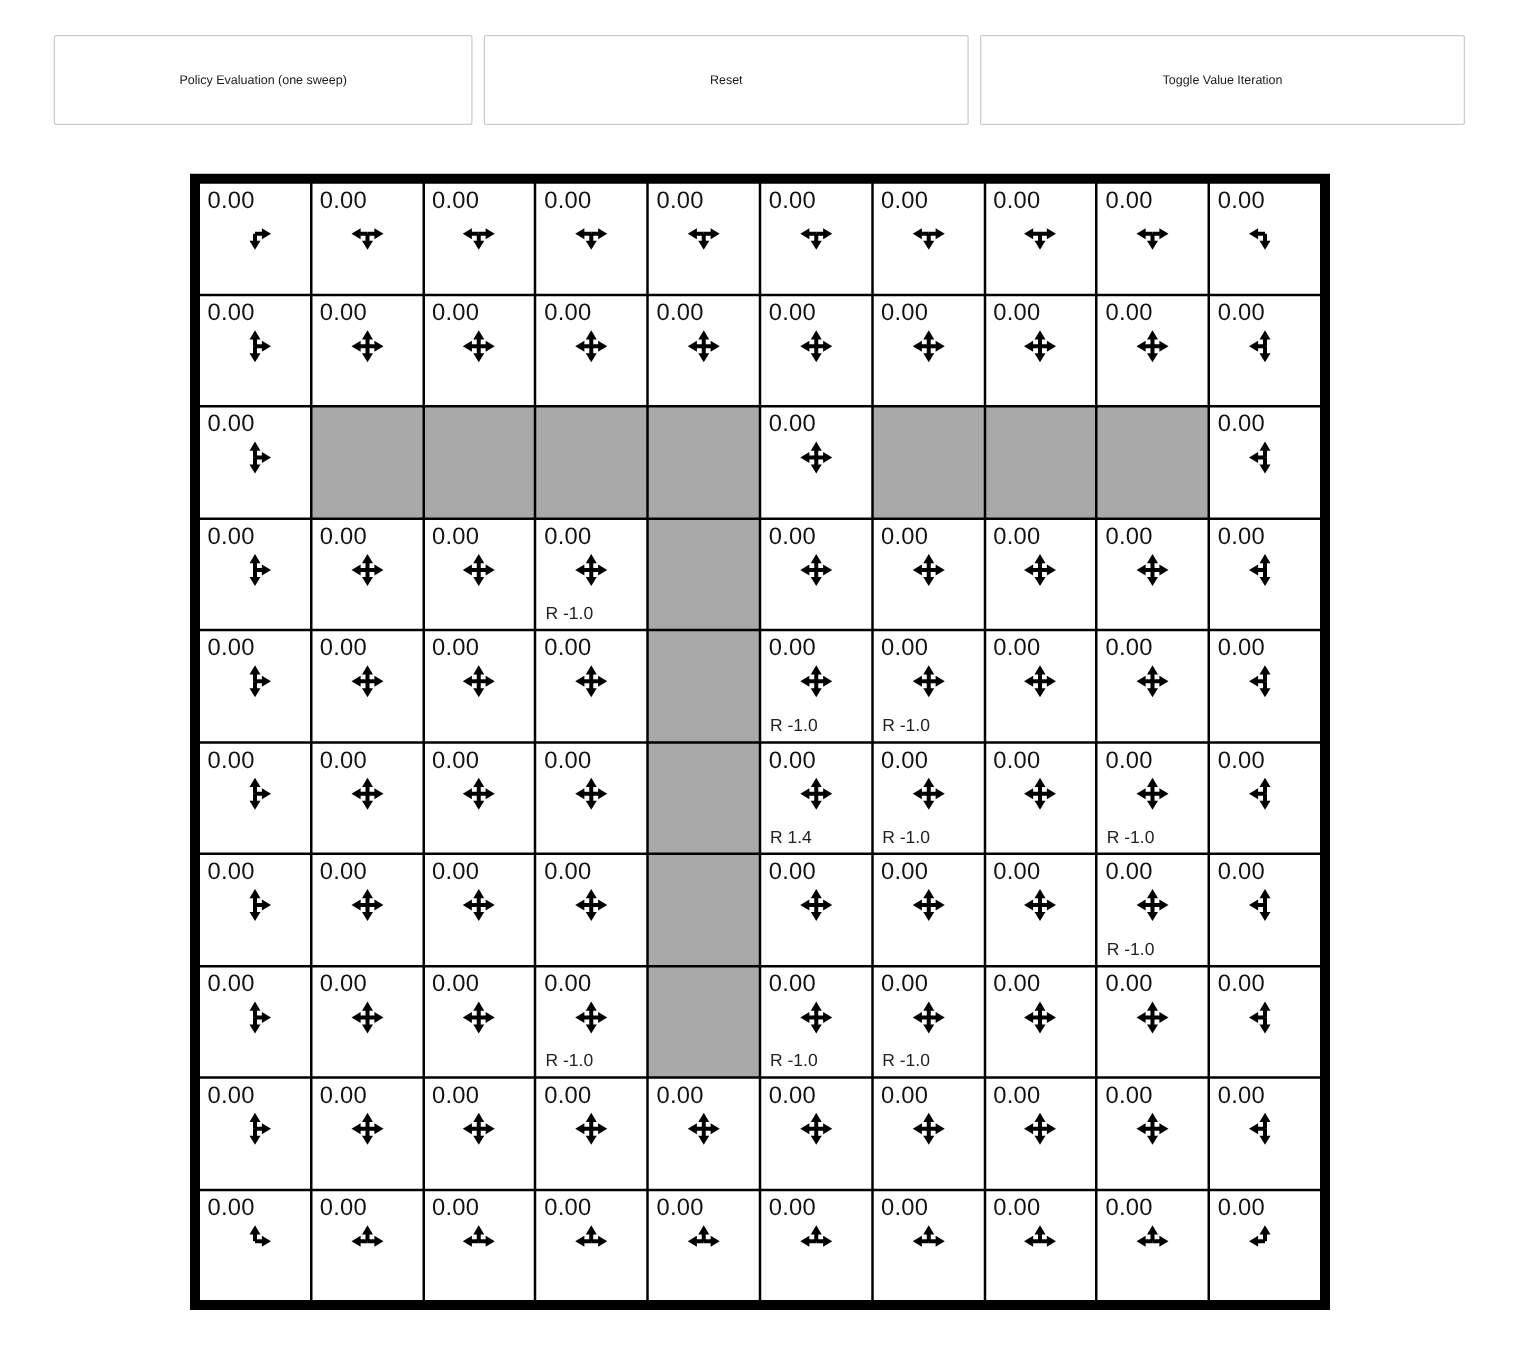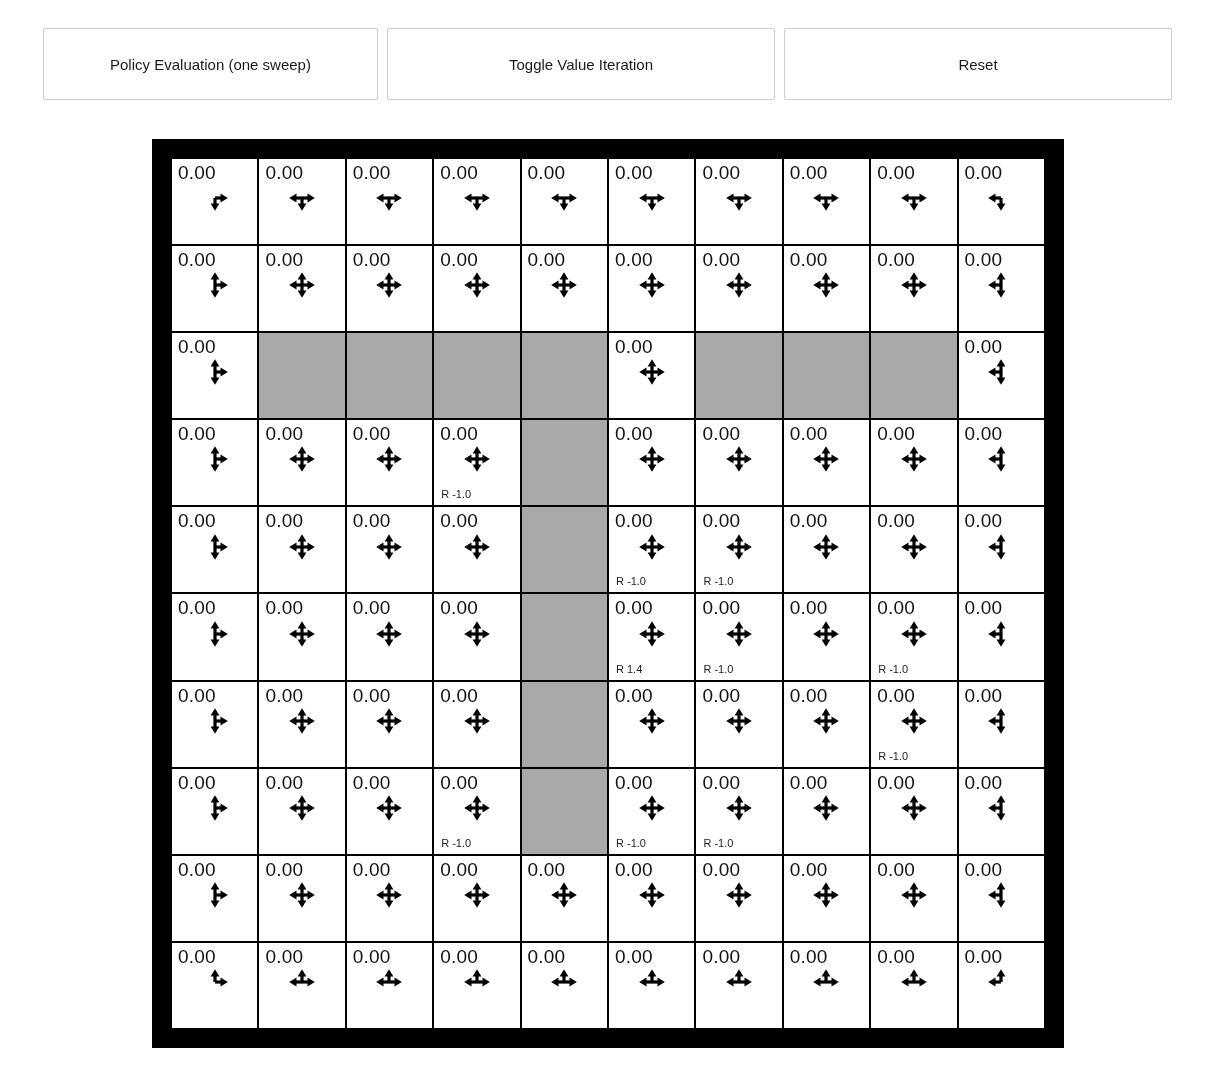--- a/index.html
+++ b/index.html
@@ -13,37 +13,37 @@
     display: flex;
     gap: 9px;
     margin: 28px 52px 0 43px;
   }
   .toolbar button {
     height: 72px;
     background: #ffffff;
     border: 1px solid var(--btn-border, #cccccc);
     border-radius: 2px;
     font-family: "Liberation Sans", "DejaVu Sans", sans-serif;
-    font-size: 15px;
+    font-size: 10px;
     color: #1a1a1a;
     cursor: pointer;
   }
   .toolbar button.wide { flex: 0 0 335px; }
   .toolbar button.norm { flex: 1 1 0; }
   .grid {
     position: relative;
     margin: 39px 0 0 152px;
     width: 912px;
     height: 909px;
     background: var(--grid-line, #000000);
     display: grid;
     grid-template-columns: repeat(10, 1fr);
     grid-template-rows: repeat(10, 1fr);
     gap: 2px;
-    padding: 20px;
+    padding: 8px;
   }
   .cell {
     position: relative;
     background: #ffffff;
     overflow: hidden;
   }
   .cell.wall { background: var(--wall-fill, #a9a9a9); }
   .cell .val {
     position: absolute;
     top: 3px; left: 6px;
@@ -53,31 +53,31 @@
   }
   .cell svg.arrows {
     position: absolute;
     left: 50%; top: 46%;
     width: 40px; height: 40px;
     transform: translate(-50%, -50%);
   }
   .cell .reward {
     position: absolute;
     left: 7px; bottom: 5px;
-    font-size: 11px;
+    font-size: 14px;
     color: var(--reward-color, #222222);
   }
 </style>
 </head>
 <body>
 
 <div class="toolbar">
   <button class="wide">Policy Evaluation (one sweep)</button>
+  <button class="norm">Reset</button>
   <button class="norm">Toggle Value Iteration</button>
-  <button class="norm">Reset</button>
 </div>
 
 <div class="grid">
     <div class="cell">
       <div class="val">0.00</div>
       <svg class="arrows" viewBox="0 0 40 40">
         <line x1="20" y1="20" x2="26.5" y2="20" stroke="#000000" stroke-width="3.2"></line>
         <polygon points="25.5,24.4 25.5,15.6 32.8,20" fill="#000000"></polygon>
         <line x1="20" y1="20" x2="20" y2="26.5" stroke="#000000" stroke-width="3.2"></line>
         <polygon points="24.4,25.5 15.6,25.5 20,32.8" fill="#000000"></polygon>

